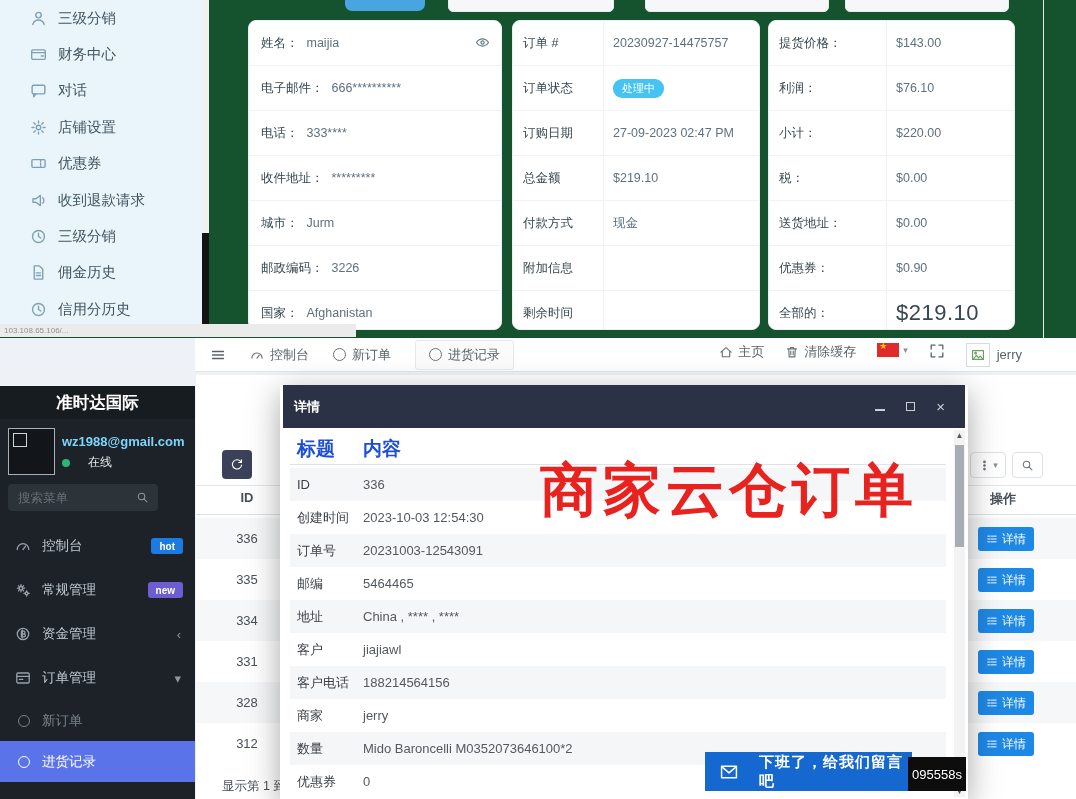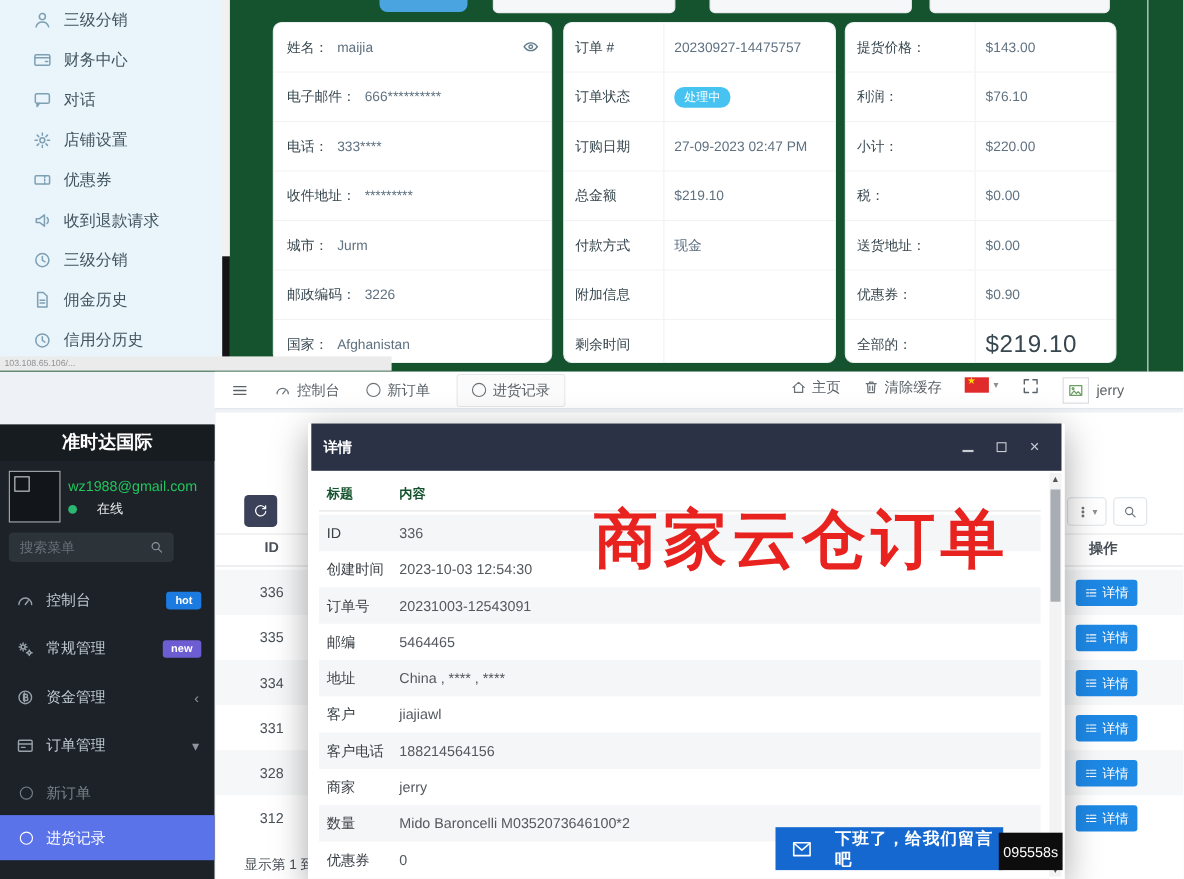--- a/index.html
+++ b/index.html
@@ -47,21 +47,21 @@
 
   
   .bottom-app{position:absolute;left:0;top:338px;width:1076px;height:461px;background:#eef1f5;}
   .dk-sidebar{position:absolute;left:0;top:0;width:195px;height:461px;background:#1c2227;margin-top:48px;}
   .brand{height:33px;line-height:33px;text-align:center;color:#fff;font-size:16.5px;
          font-weight:bold;background:#171c20;}
   .avatar-box{position:absolute;left:8px;top:42px;width:45px;height:45px;border:1px solid #a9afb5;
          background:#12161a;}
   .avatar-box:before{content:"";position:absolute;left:4px;top:4px;width:12px;height:12px;
          border:1px solid #cfd4d8;}
-  .prof-email{position:absolute;left:62px;top:48px;color:#22c55e;font-weight:normal;font-size:13px;}
+  .prof-email{position:absolute;left:62px;top:48px;color:#7dd3fc;font-weight:bold;font-size:13px;}
   .prof-status{position:absolute;left:62px;top:68px;display:flex;align-items:center;gap:18px;
          color:#e9ebed;font-size:12px;}
   .sdot{width:8px;height:8px;border-radius:50%;background:#2bb673;}
   .search-wrap{position:absolute;left:8px;top:98px;width:150px;height:27px;}
   .search-input{width:100%;height:27px;box-sizing:border-box;background:#2c3339;border:none;
          border-radius:4px;color:#aab2b9;font-size:12.5px;padding:0 30px 0 10px;outline:none;
          font-family:"Liberation Sans",sans-serif;}
   .search-input::placeholder{color:#697077;}
   .search-ic{position:absolute;right:9px;top:7px;width:13px;height:13px;color:#8d969d;}
   .menu{position:absolute;left:0;top:138px;width:195px;}
@@ -127,21 +127,21 @@
   .modal-header{margin:0 3px;height:43px;background:#2b3245;display:flex;align-items:center;
          padding:0 20px 0 11px;}
   .modal-title{color:#fff;font-size:13px;font-weight:bold;}
   .modal-ctrls{margin-left:auto;display:flex;align-items:center;gap:21px;}
   .mc{color:#c9ced4;cursor:pointer;display:flex;align-items:center;justify-content:center;}
   .mini-bar{width:10px;height:2px;background:#c9ced4;margin-top:7px;}
   .sq{width:9px;height:9px;border:1.5px solid #c9ced4;box-sizing:border-box;}
   .xch{font-size:15px;line-height:1;}
   .modal-body{position:relative;height:371px;overflow:hidden;}
   .mhead{position:absolute;left:10px;right:22px;top:6px;height:30px;line-height:30px;
-         border-bottom:1px solid #dfe3e7;font-size:12px;font-weight:bold;color:#14532d;}
+         border-bottom:1px solid #dfe3e7;font-size:19px;font-weight:bold;color:#1d4ed8;}
   .mh-t{position:absolute;left:7px;} .mh-c{position:absolute;left:73px;}
   .mrow{position:absolute;left:10px;right:22px;height:33px;line-height:33px;font-size:13px;}
   .mrow.stripe{background:#f5f6f8;}
   .mlab2{position:absolute;left:7px;color:#3c4146;}
   .mval2{position:absolute;left:73px;color:#54595e;white-space:nowrap;}
   .mscroll{position:absolute;right:3px;top:2px;width:11px;height:367px;background:#f3f3f3;}
   .mscroll .arr{position:absolute;left:0;width:11px;height:11px;color:#555;font-size:8px;
          text-align:center;line-height:11px;}
   .arr.up{top:0;} .arr.dn{bottom:0;}
   .mscroll .thumb{position:absolute;left:1px;width:9px;top:15px;height:102px;background:#a7adb3;}

